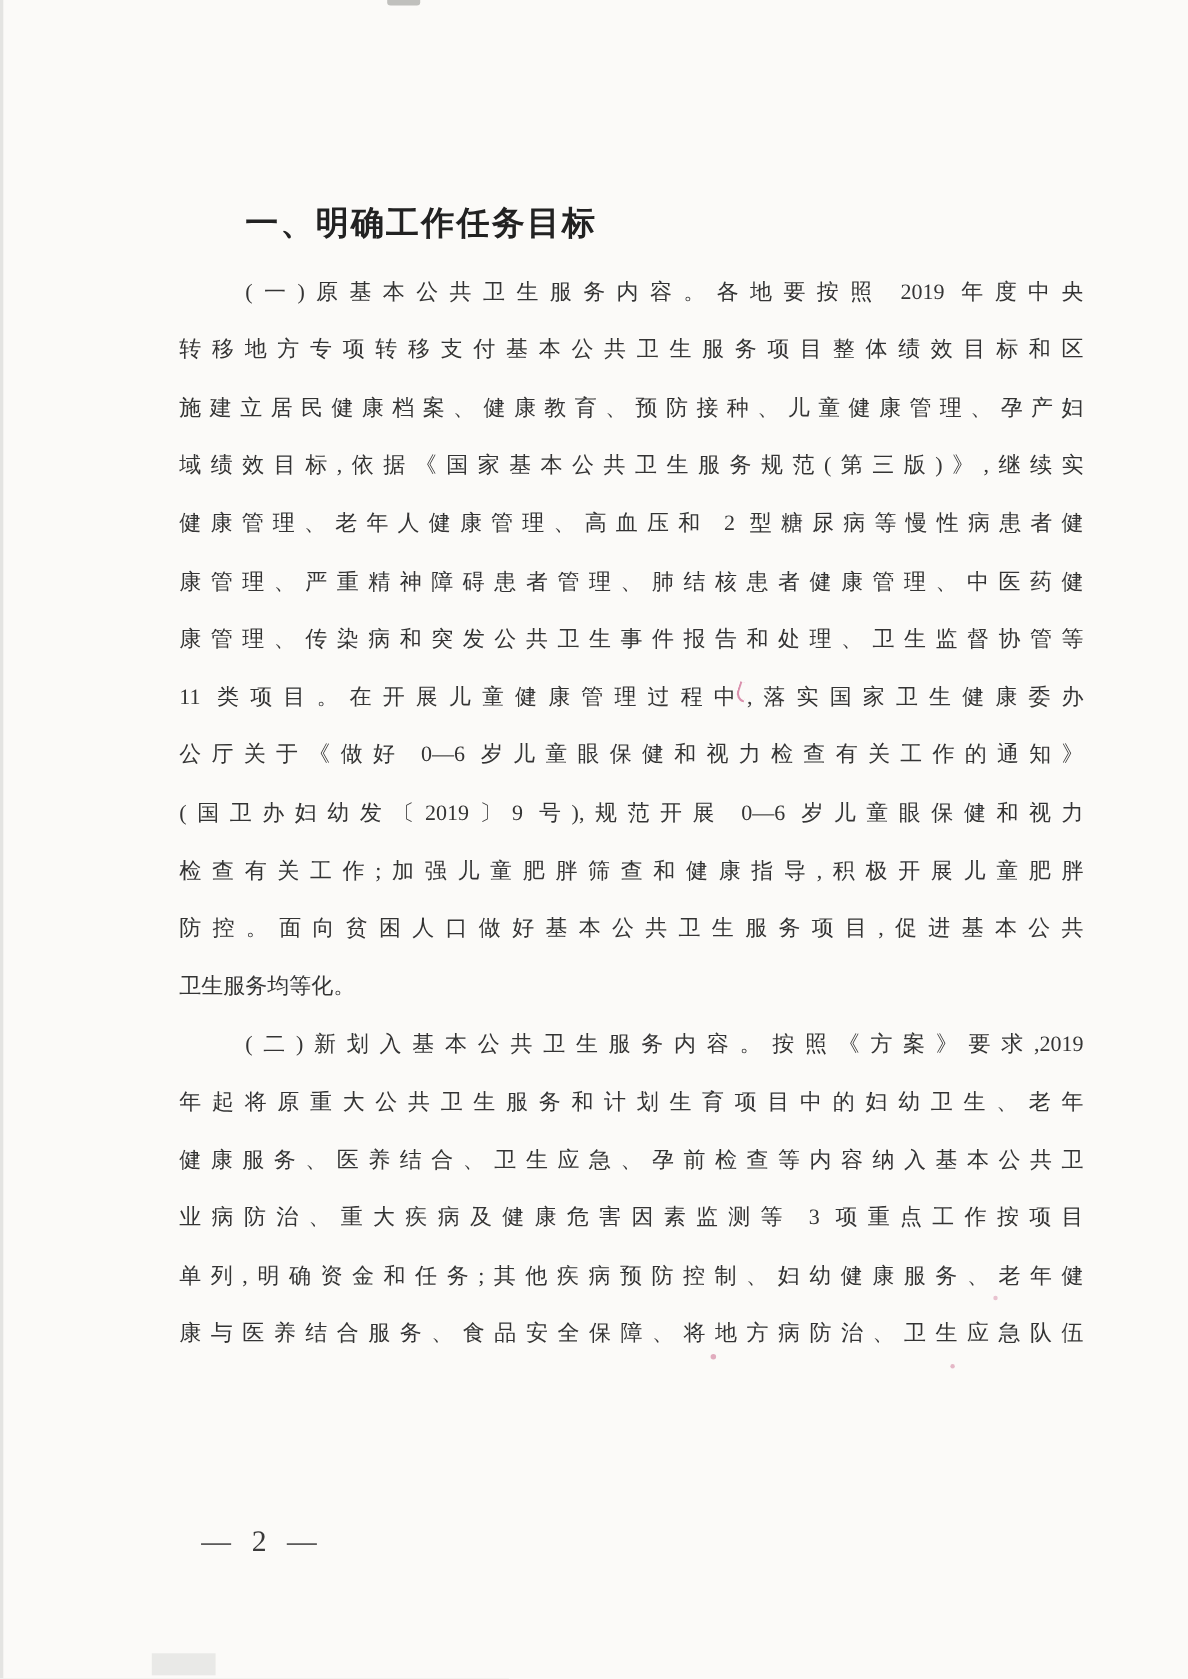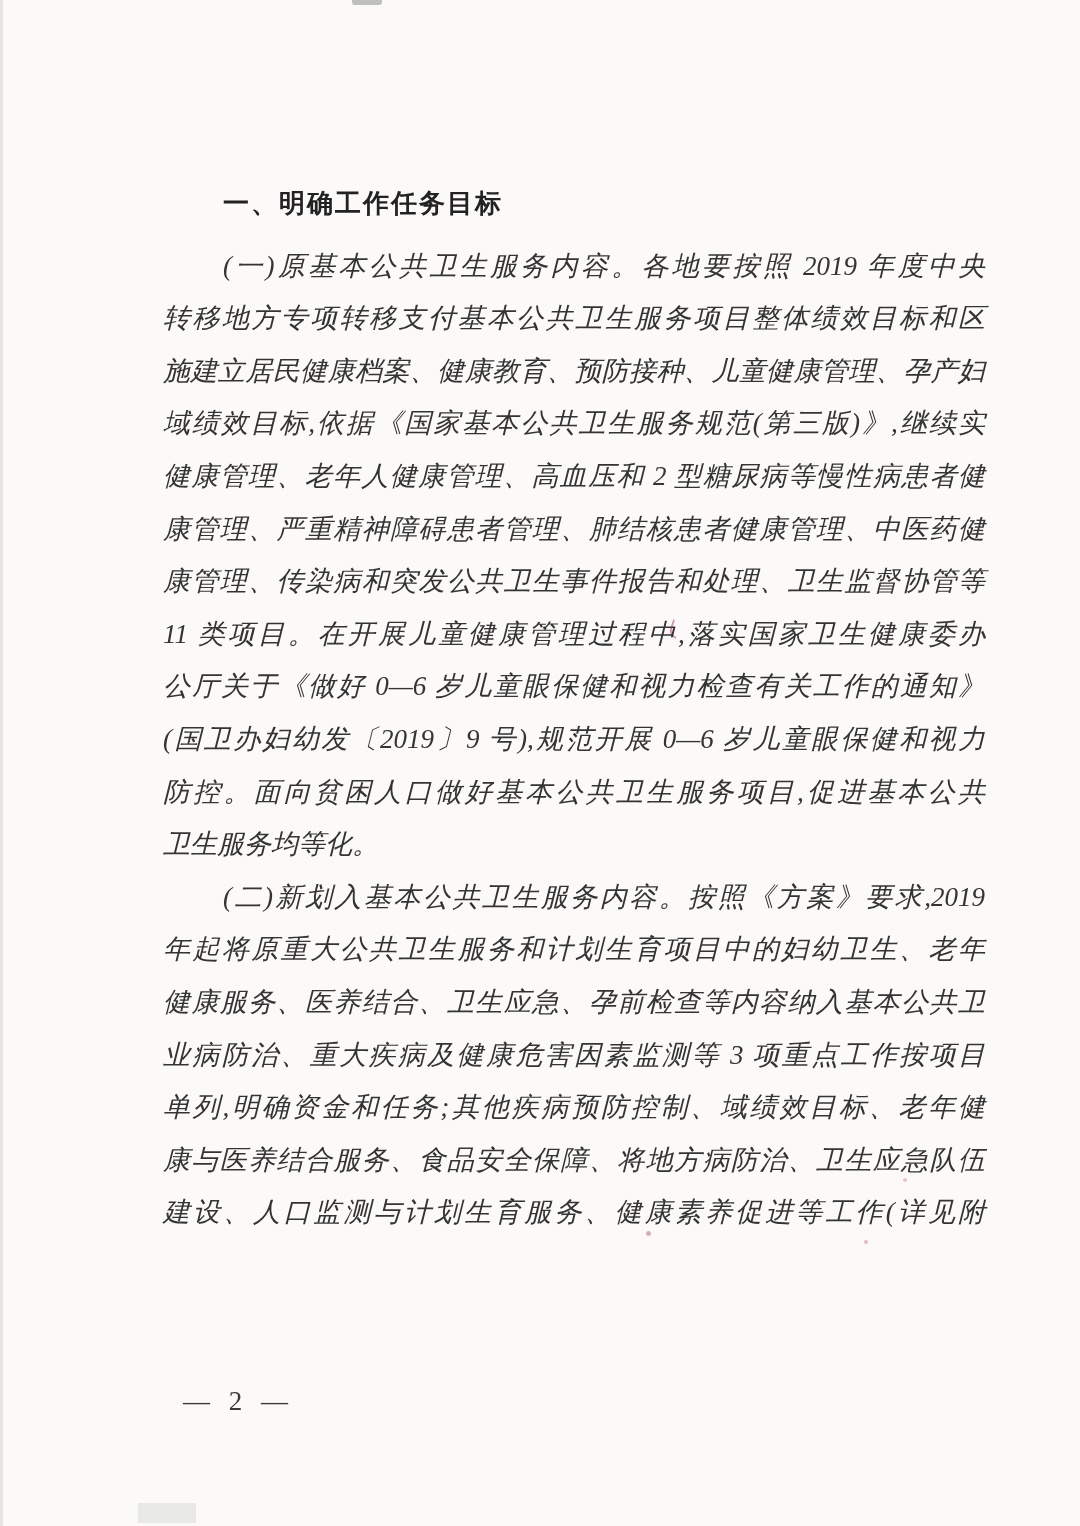--- a/index.html
+++ b/index.html
@@ -47,34 +47,33 @@
   .pink-speck-3 { position: absolute; left: 903px; top: 1178px; width: 4px; height: 4px; background: #d58aa5; border-radius: 50%; opacity: 0.5; }
 
   .content {
     position: absolute;
     left: 163px;
     top: 178px;
     width: 822px;
   }
   .doc-heading {
     font-weight: 700;
-    font-size: 26px;
+    font-size: 30px;
     line-height: 52.6px;
     padding-left: 60px;
     color: #222222;
     letter-spacing: 2px;
   }
   .body-lines { margin-top: 9px; }
   .line {
-    font-size: 27px;
+    font-size: 20px;
     line-height: 52.6px;
     height: 52.6px;
     white-space: nowrap;
     color: #343434;
-    font-style: italic;
   }
   .line.fill {
     white-space: normal;
     text-align: justify;
     text-align-last: justify;
     text-justify: inter-ideograph;
   }
   .line.indent { padding-left: 60px; }
   .page-footer {
     position: absolute;
@@ -106,27 +105,27 @@
       <div class="line indent fill">(一)原基本公共卫生服务内容。各地要按照 2019 年度中央</div>
       <div class="line fill">转移地方专项转移支付基本公共卫生服务项目整体绩效目标和区</div>
       <div class="line fill">施建立居民健康档案、健康教育、预防接种、儿童健康管理、孕产妇</div>
       <div class="line fill">域绩效目标,依据《国家基本公共卫生服务规范(第三版)》,继续实</div>
       <div class="line fill">健康管理、老年人健康管理、高血压和 2 型糖尿病等慢性病患者健</div>
       <div class="line fill">康管理、严重精神障碍患者管理、肺结核患者健康管理、中医药健</div>
       <div class="line fill">康管理、传染病和突发公共卫生事件报告和处理、卫生监督协管等</div>
       <div class="line fill">11 类项目。在开展儿童健康管理过程中,落实国家卫生健康委办</div>
       <div class="line fill">公厅关于《做好 0—6 岁儿童眼保健和视力检查有关工作的通知》</div>
       <div class="line fill">(国卫办妇幼发〔2019〕9 号),规范开展 0—6 岁儿童眼保健和视力</div>
+      <div class="line fill">检查有关工作;加强儿童肥胖筛查和健康指导,积极开展儿童肥胖</div>
       <div class="line fill">防控。面向贫困人口做好基本公共卫生服务项目,促进基本公共</div>
       <div class="line">卫生服务均等化。</div>
       <div class="line indent fill">(二)新划入基本公共卫生服务内容。按照《方案》要求,2019</div>
       <div class="line fill">年起将原重大公共卫生服务和计划生育项目中的妇幼卫生、老年</div>
       <div class="line fill">健康服务、医养结合、卫生应急、孕前检查等内容纳入基本公共卫</div>
       <div class="line fill">业病防治、重大疾病及健康危害因素监测等 3 项重点工作按项目</div>
-      <div class="line fill">单列,明确资金和任务;其他疾病预防控制、域绩效目标、老年健</div>
+      <div class="line fill">单列,明确资金和任务;其他疾病预防控制、妇幼健康服务、老年健</div>
       <div class="line fill">康与医养结合服务、食品安全保障、将地方病防治、卫生应急队伍</div>
-      <div class="line fill">建设、人口监测与计划生育服务、健康素养促进等工作(详见附</div>
     </div>
   </div>
 
   <div class="page-footer">— 2 —</div>
 
 </div>
 
 </body></html>

